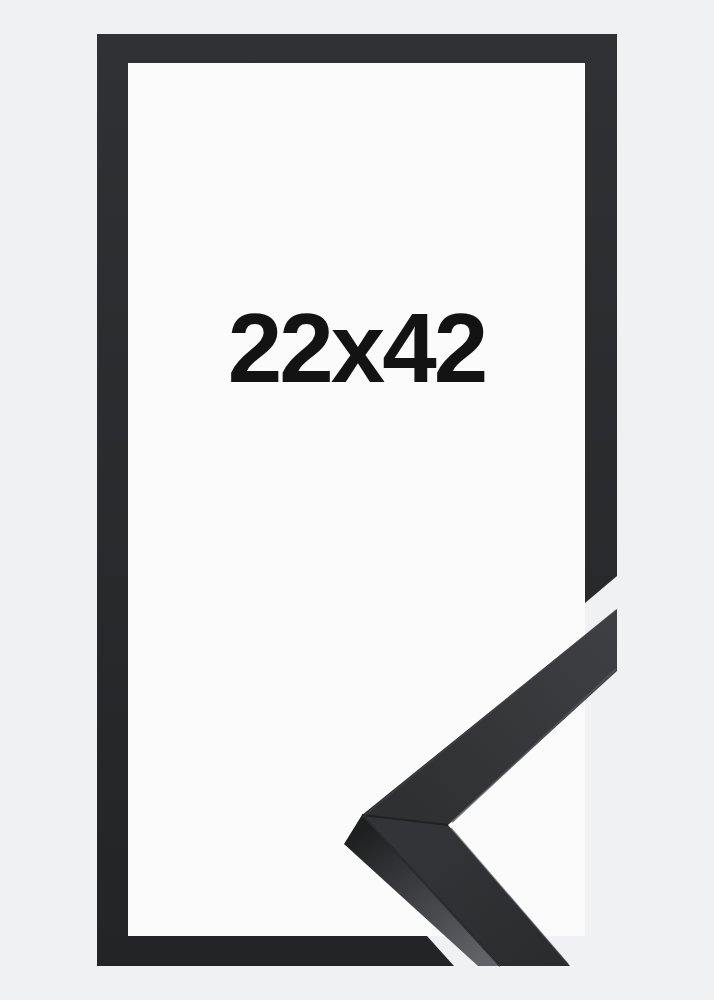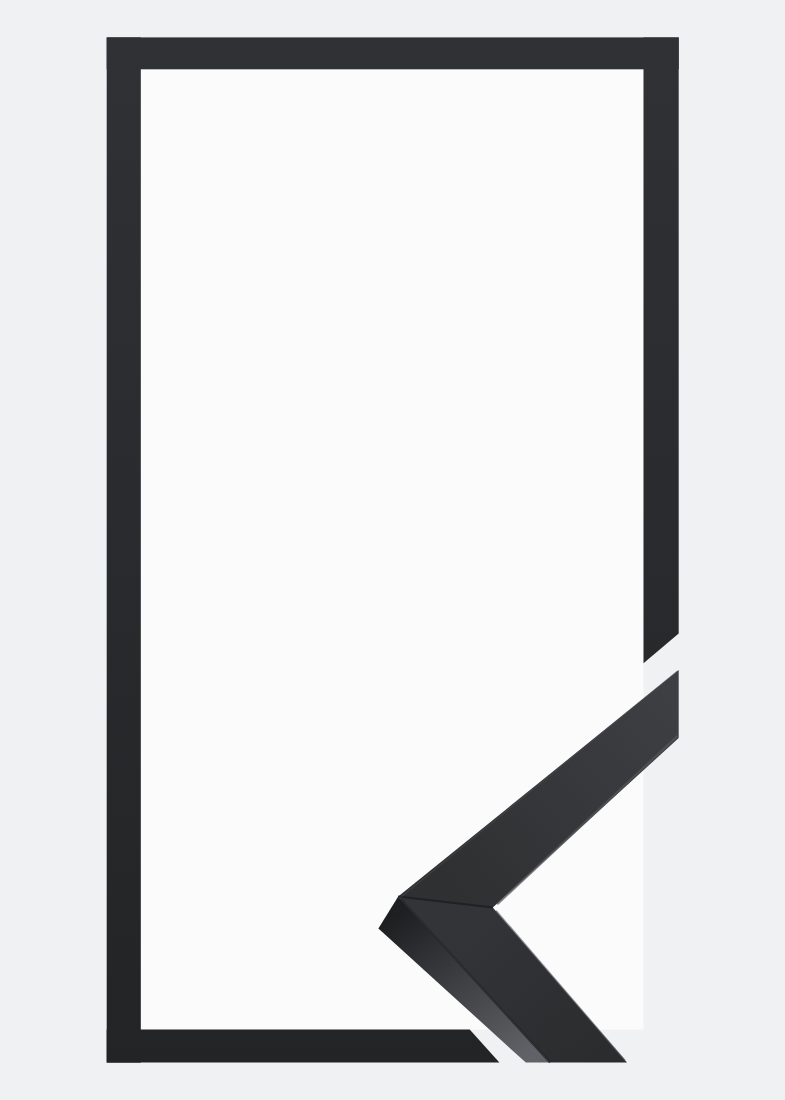--- a/index.html
+++ b/index.html
@@ -86,13 +86,14 @@
       <line x1="364" y1="817" x2="500" y2="966" stroke="#232427" stroke-width="2" opacity="0.8"></line>
 
       <line x1="616" y1="669" x2="452" y2="822" stroke="#53555a" stroke-width="2" opacity="0.75"></line>
 
       <line x1="451" y1="828" x2="568" y2="964" stroke="#45484d" stroke-width="1.5" opacity="0.6"></line>
 
       <line x1="616" y1="610" x2="364" y2="816" stroke="#4a4c50" stroke-width="1.2" opacity="0.5"></line>
     </g>
   </svg>
 
+  <div class="size-label">22x42</div>
 </div>
 
 </body></html>

